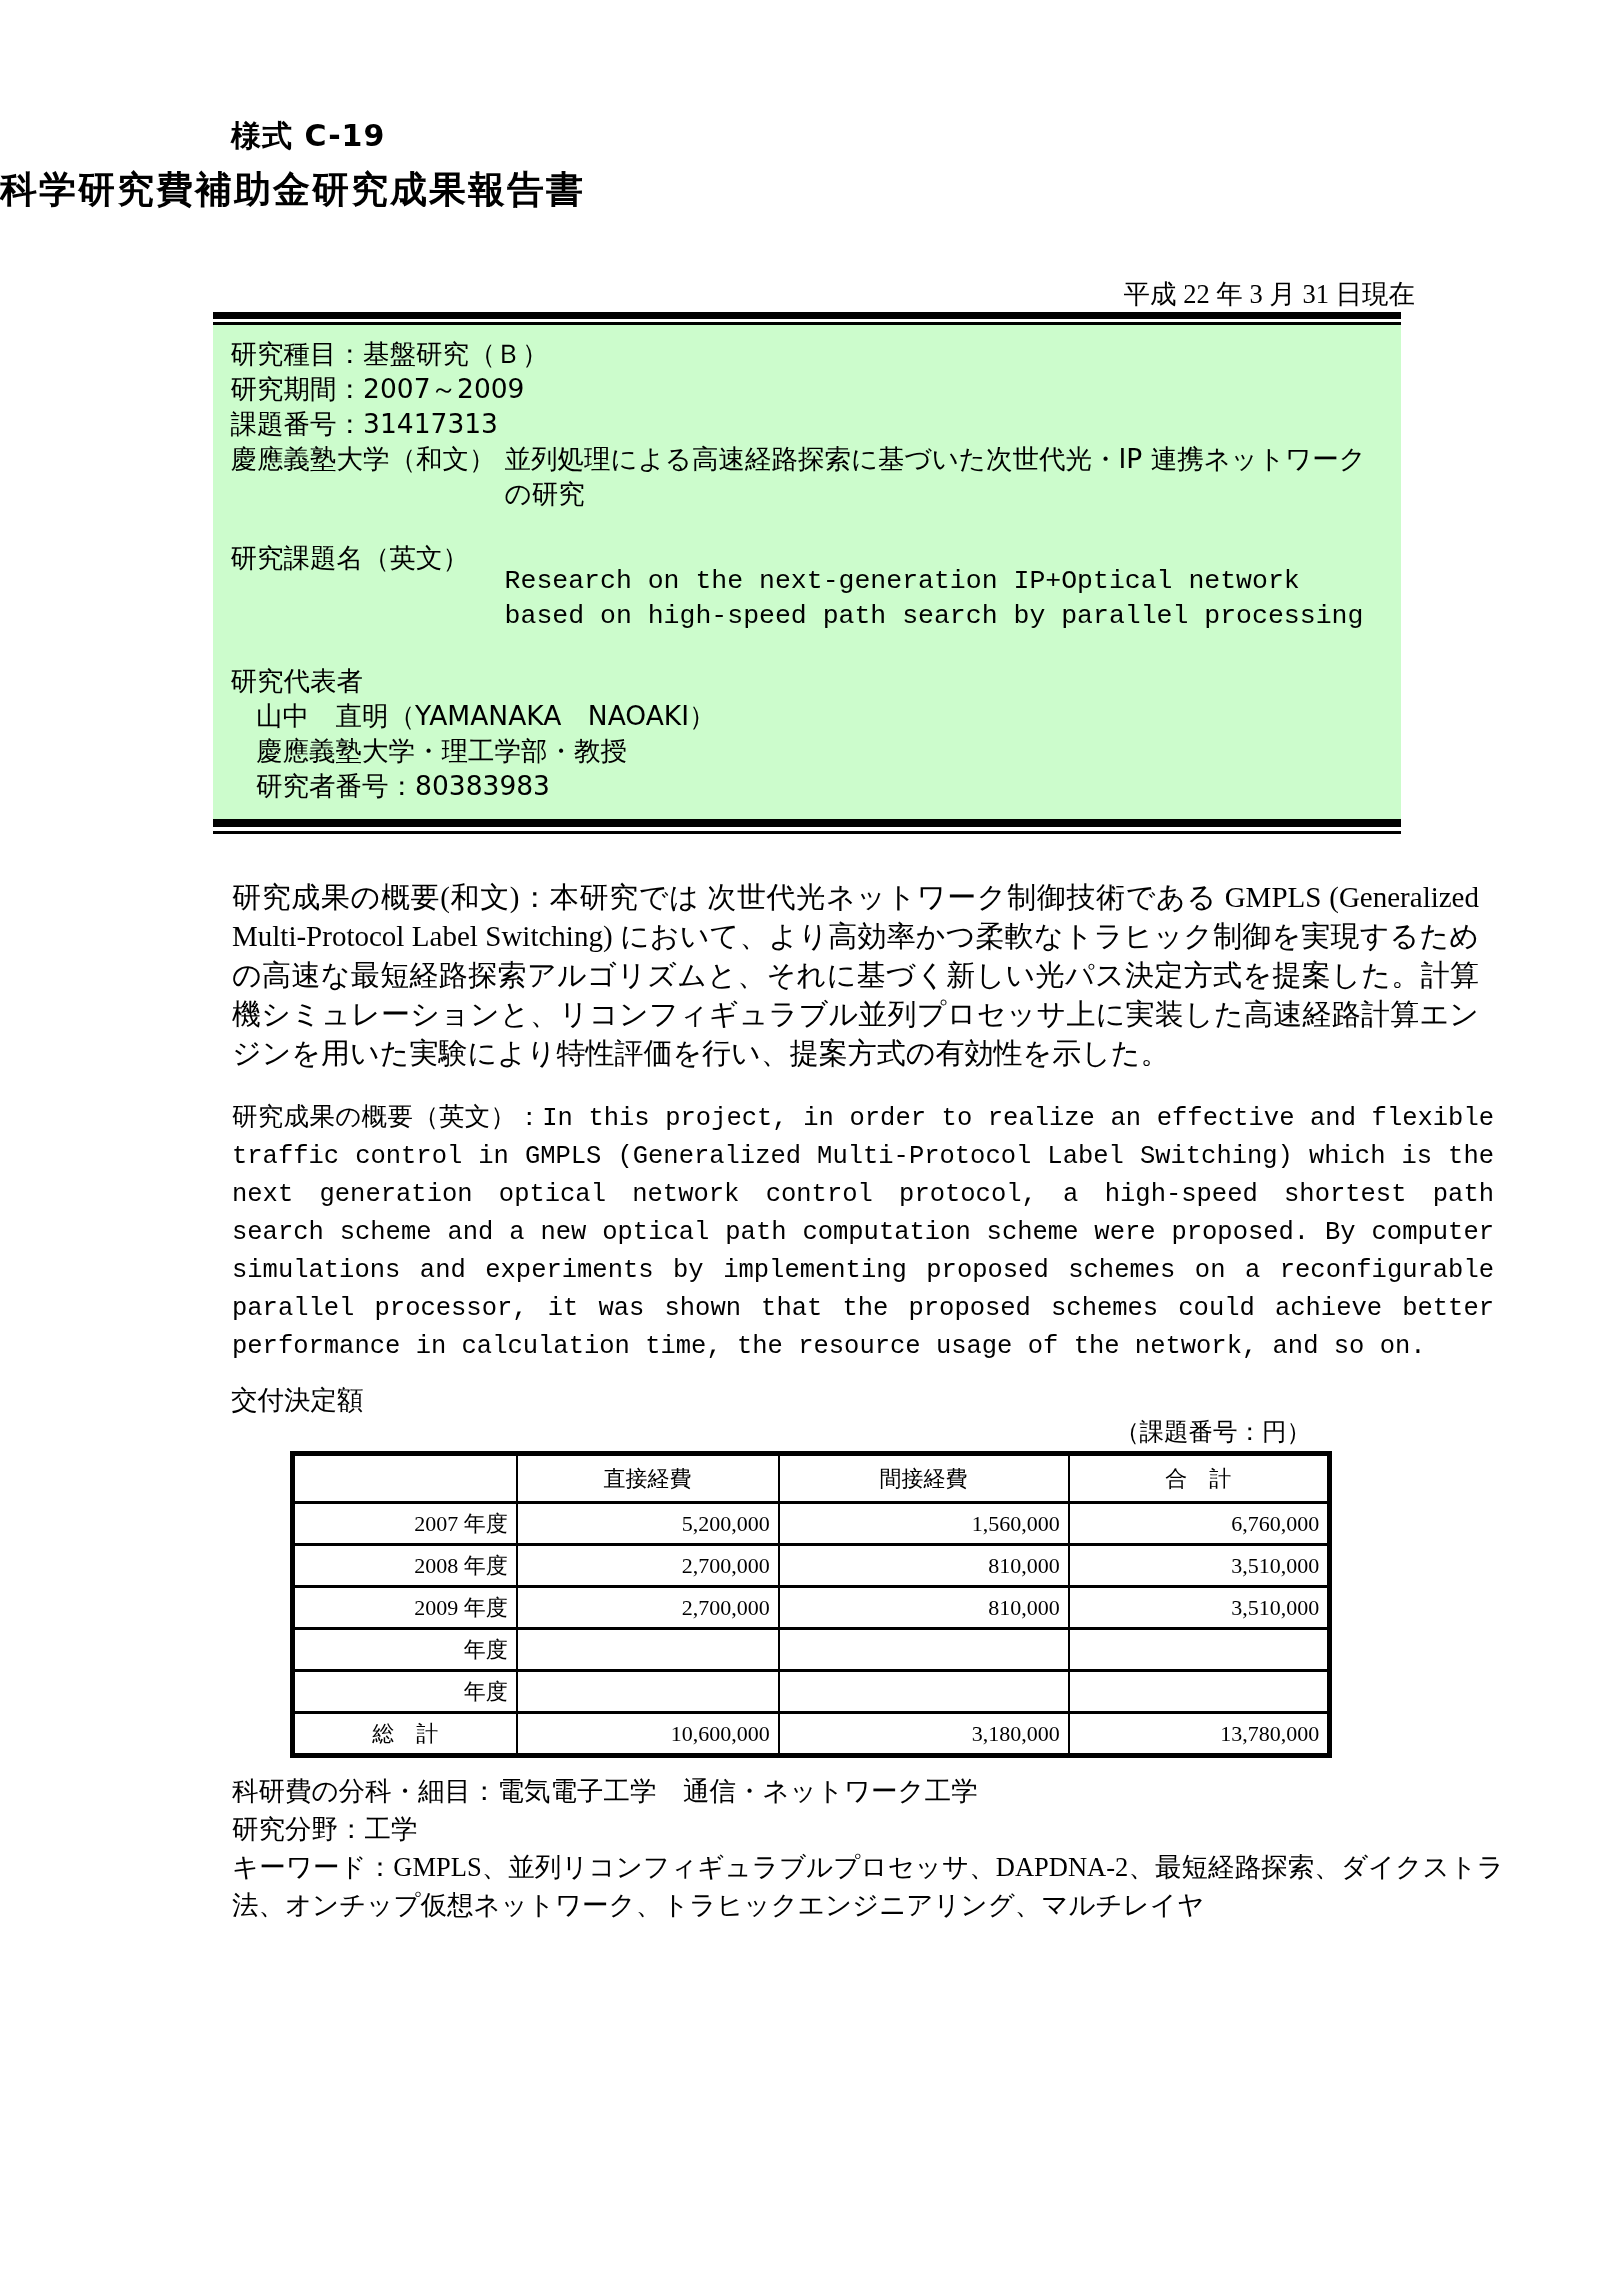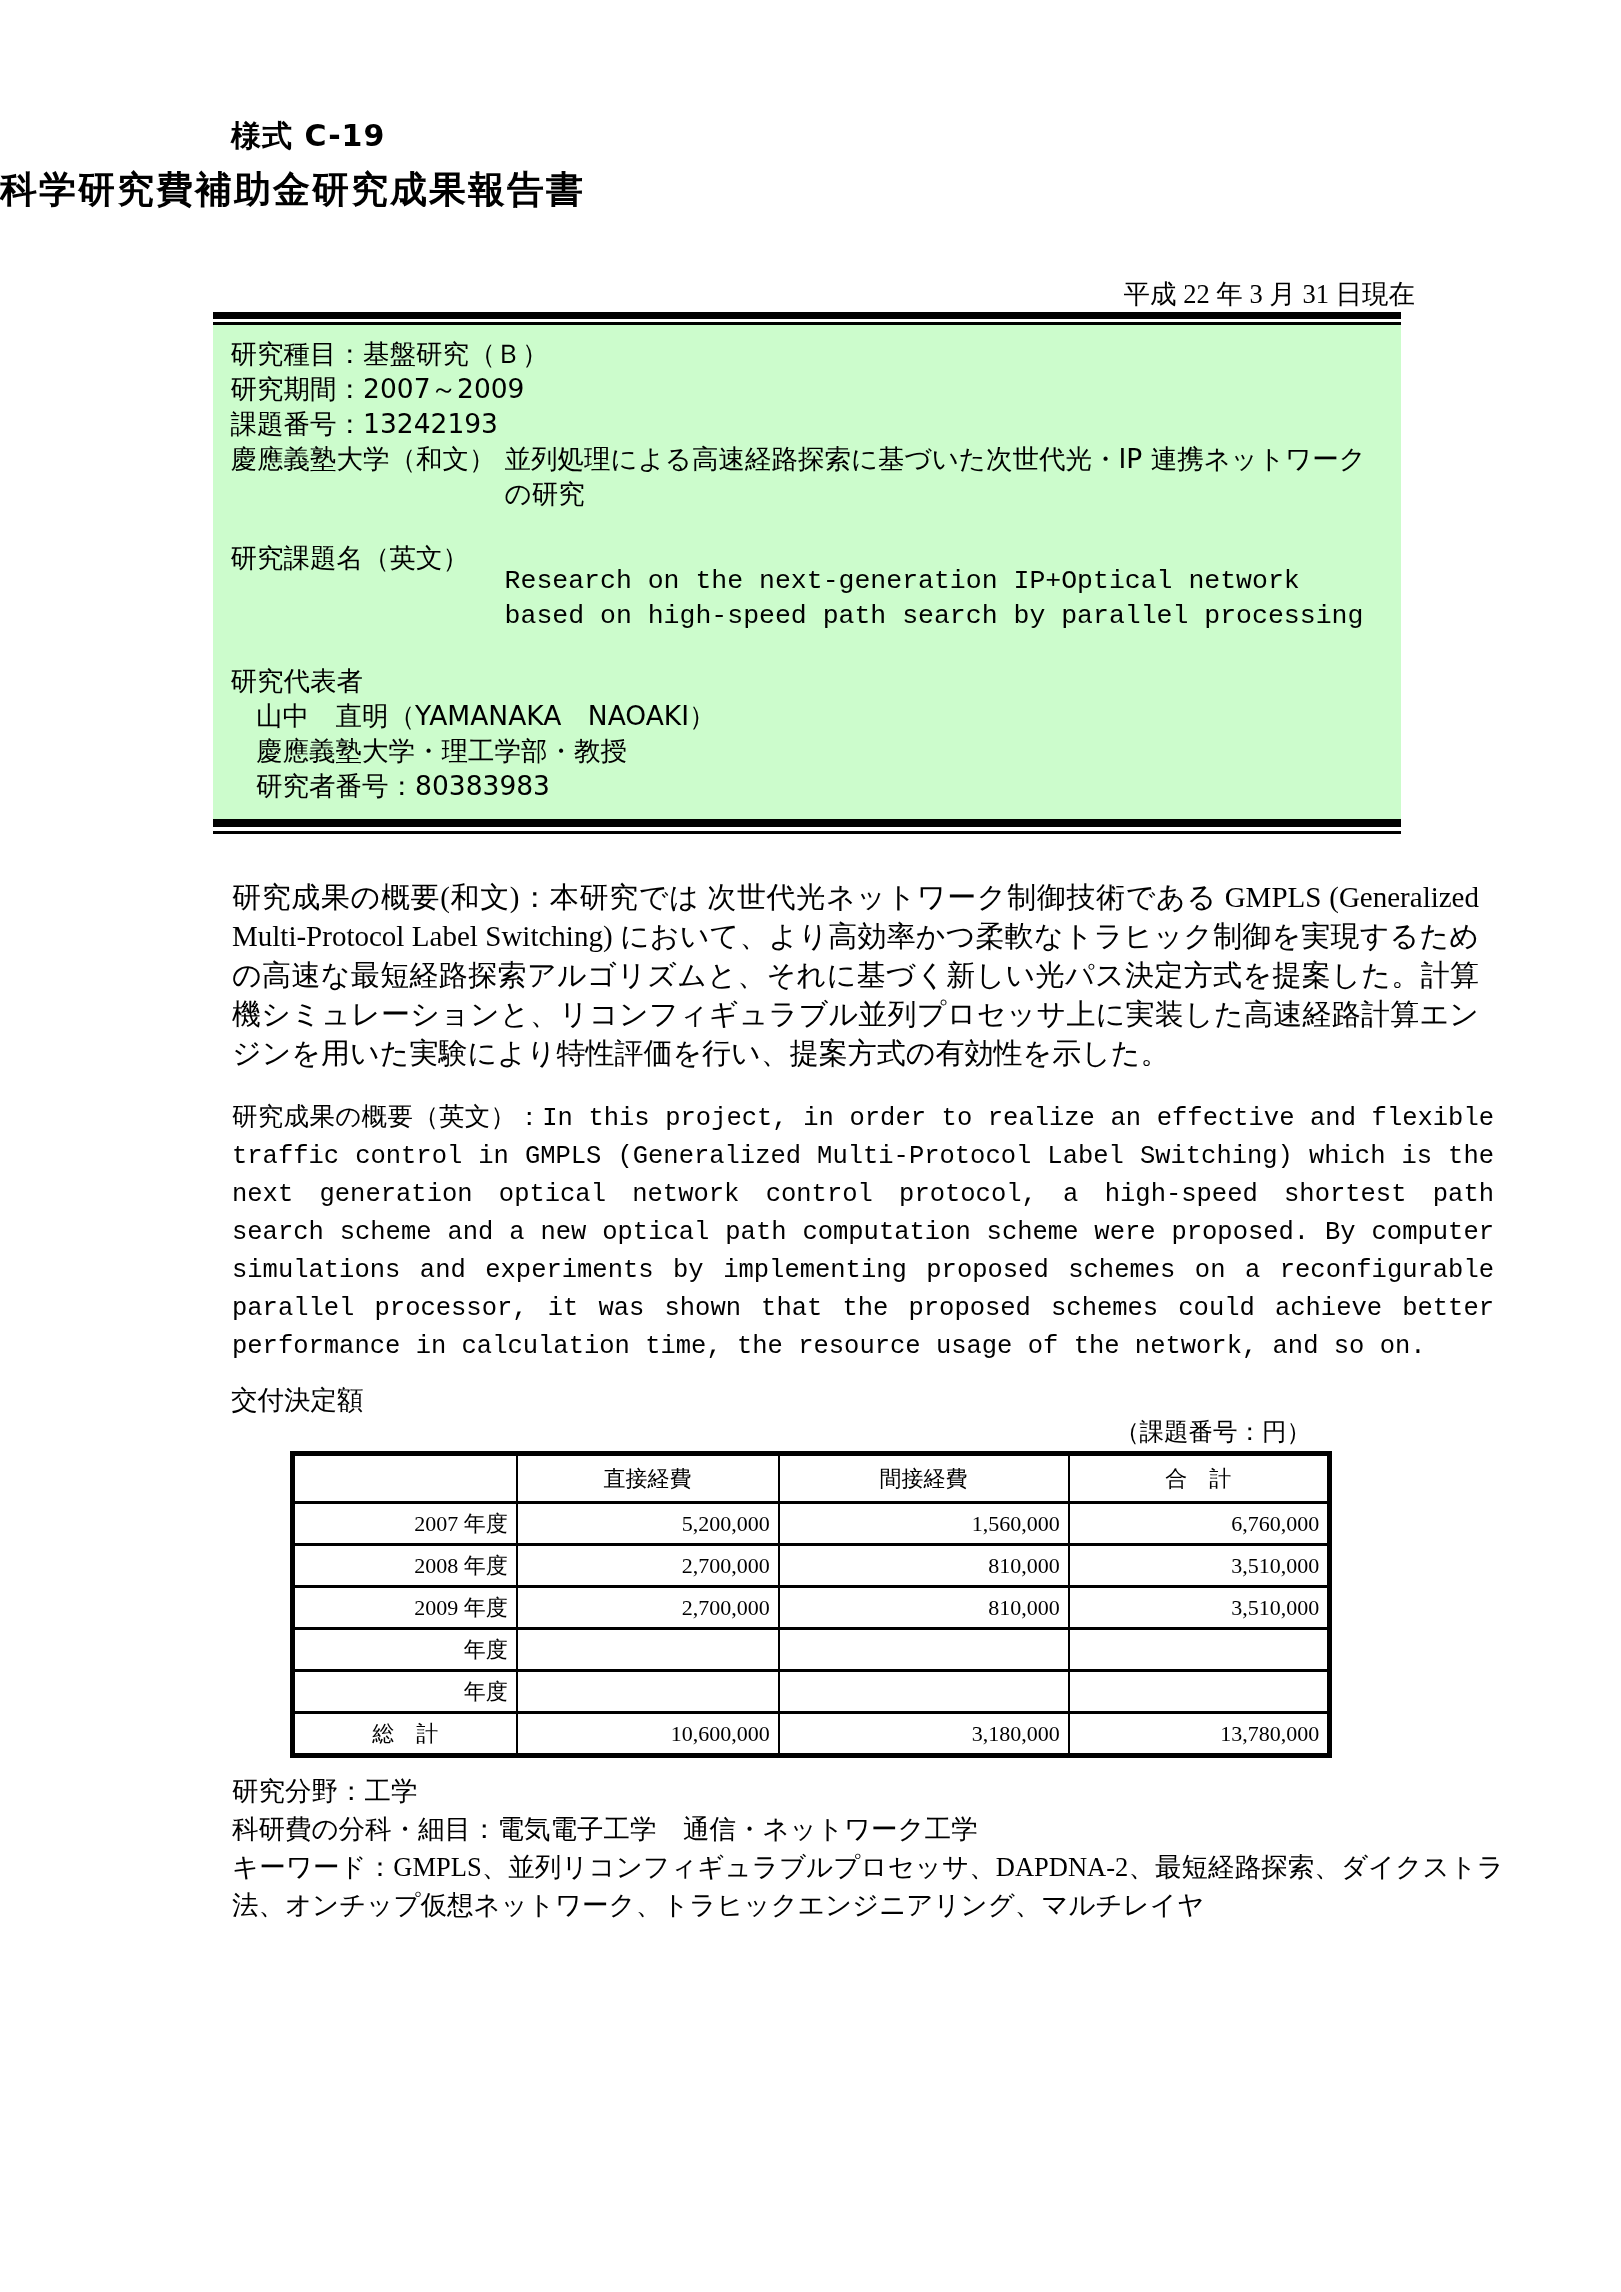--- a/index.html
+++ b/index.html
@@ -94,21 +94,21 @@
 <div id="date-line" class="mincho">平成 22 年 3 月 31 日現在</div>
 
 <div id="info-section">
   <div class="rule-thick"></div>
   <div class="rule-gap"></div>
   <div class="rule-thin"></div>
 
   <div id="info-green" class="gothic">
     <div>研究種目：基盤研究（Ｂ）</div>
     <div>研究期間：2007～2009</div>
-    <div>課題番号：13242193</div>
+    <div>課題番号：31417313</div>
 
     <div class="info-row">
       <div class="lbl">慶應義塾大学（和文）</div>
       <div class="val">並列処理による高速経路探索に基づいた次世代光・IP 連携ネットワークの研究</div>
     </div>
 
     <div class="spacer30"></div>
 
     <div class="info-row">
       <div class="lbl">研究課題名（英文）</div>
@@ -183,17 +183,17 @@
   <tr class="total-row">
     <td class="total-label">総　計</td>
     <td class="num-cell">10,600,000</td>
     <td class="num-cell">3,180,000</td>
     <td class="num-cell">13,780,000</td>
   </tr>
 </tbody>
   </table>
 
 <div id="footer-block">
+  <div class="footer-line">科研費の分科・細目：電気電子工学　通信・ネットワーク工学</div>
   <div class="footer-line">研究分野：工学</div>
-  <div class="footer-line">科研費の分科・細目：電気電子工学　通信・ネットワーク工学</div>
   <div class="footer-line">キーワード：GMPLS、並列リコンフィギュラブルプロセッサ、DAPDNA-2、最短経路探索、ダイクストラ法、オンチップ仮想ネットワーク、トラヒックエンジニアリング、マルチレイヤ</div>
 </div>
 
 
 </body></html>

